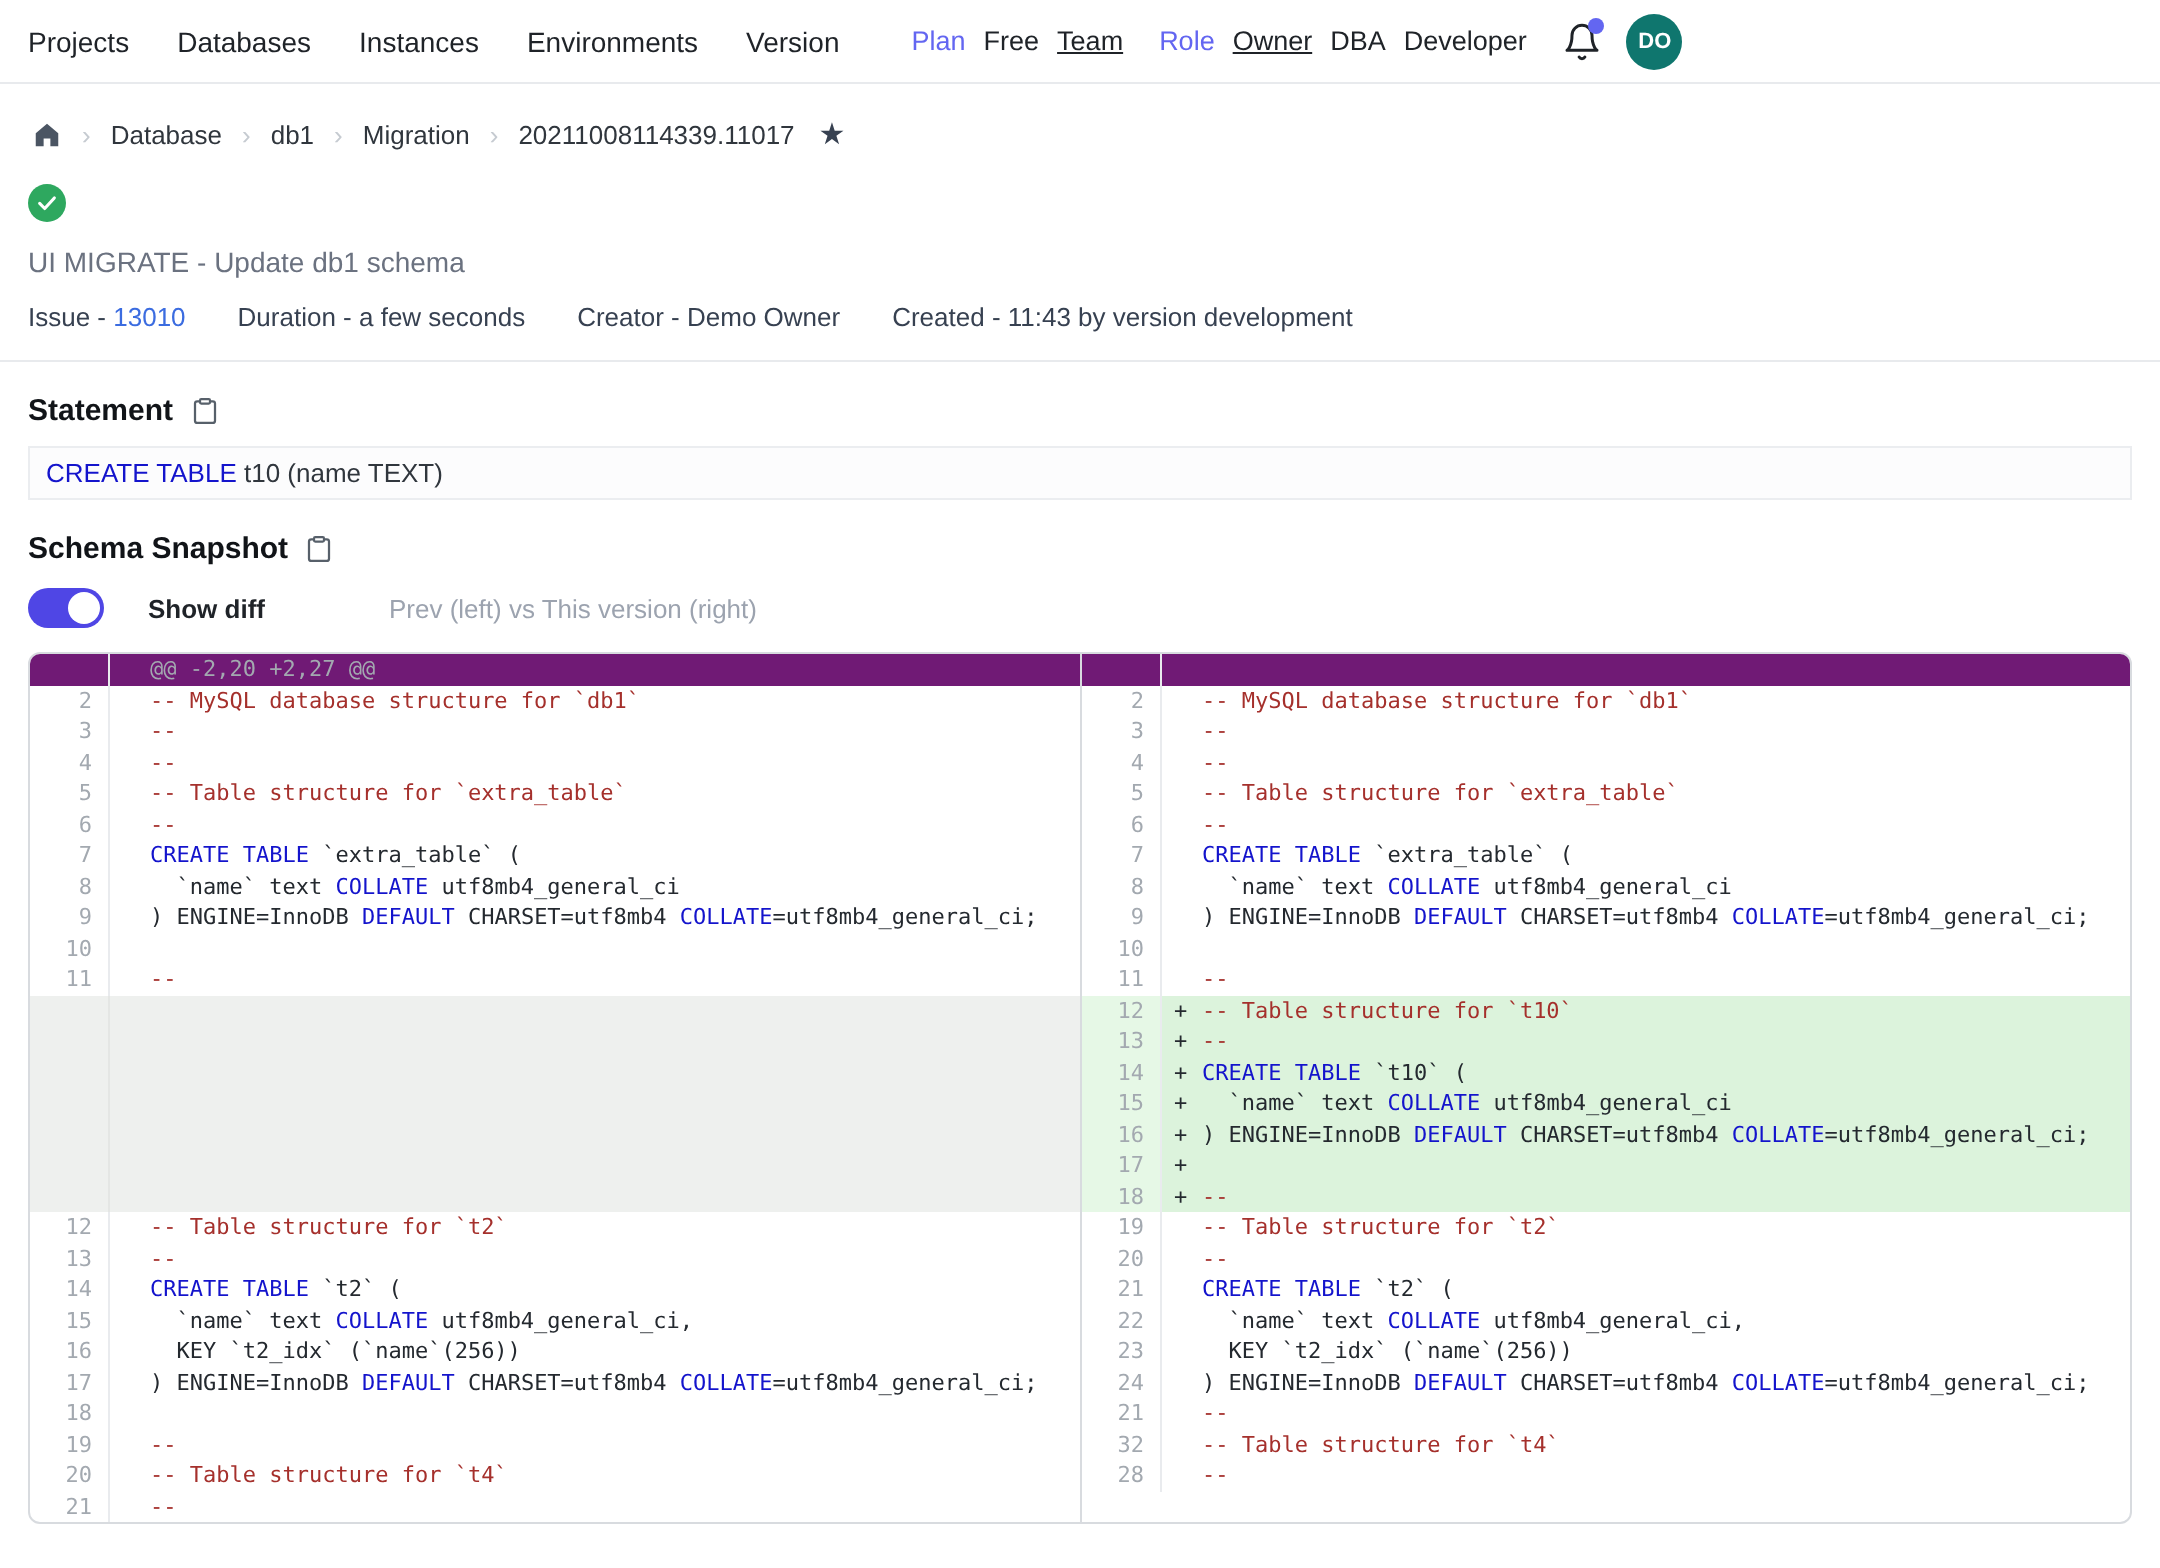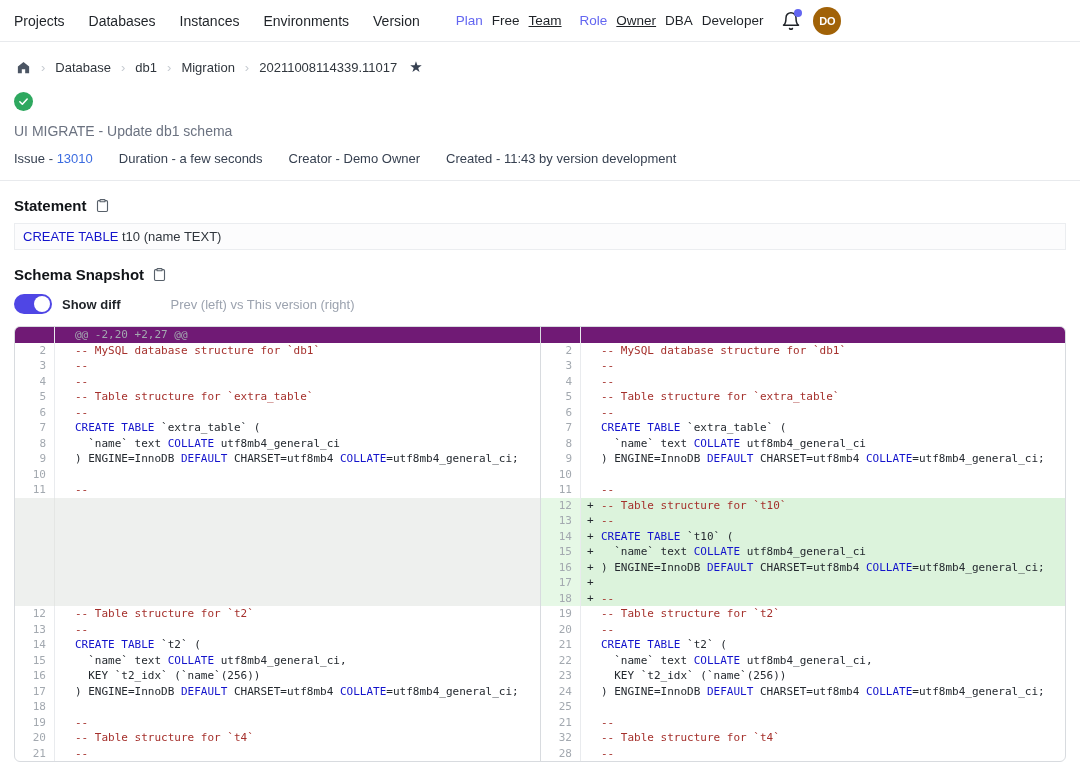--- a/index.html
+++ b/index.html
@@ -13,21 +13,21 @@
   .nav-item { font-size:14px; color:#1f2328; cursor:pointer; }
   .nav-right { display:flex; align-items:center; font-size:13.5px; }
   .nav-right .grp { display:flex; align-items:center; gap:9px; }
   .nav-right .gap { width:18px; }
   .accent { color:#6366f1; }
   .u { text-decoration:underline; cursor:pointer; }
   .bell-wrap { position:relative; margin:0 12px 0 18px; width:20px; height:20px; }
   .bell-wrap svg { display:block; }
   .bell-dot { position:absolute; top:-2px; right:-1px; width:8px; height:8px;
     border-radius:50%; background:#6366f1; }
-  .avatar { width:28px; height:28px; border-radius:50%; background:#a16207; color:#fff;
+  .avatar { width:28px; height:28px; border-radius:50%; background:#0f766e; color:#fff;
     font-size:11px; font-weight:700; display:flex; align-items:center; justify-content:center; }
 
   
   .breadcrumb { display:flex; align-items:center; gap:10px; padding:16px 14px 2px 16px;
     font-size:13px; color:#30363d; }
   .crumb { cursor:pointer; }
   .crumb-sep { color:#c6cbd1; font-size:13px; }
   .star { font-size:15px; color:#374151; cursor:pointer; margin-left:2px; }
 
   
@@ -42,21 +42,21 @@
   .divider { border:none; border-top:1px solid #e8eaed; margin-top:14px; }
 
   
   .sec-head { display:flex; align-items:center; gap:8px; padding:16px 14px 0 14px; }
   .sec-title { font-size:15px; font-weight:600; color:#111418; }
   .copy-btn { cursor:pointer; display:flex; }
   .stmt-box { margin:9px 14px 0 14px; border:1px solid #ebedf0; background:#fcfcfd;
     padding:5px 8px; font-size:13px; color:#30363d; }
   .kw-sans { color:#1414cc; }
 
-  .toggle-row { display:flex; align-items:center; gap:10px; padding:11px 14px 0 14px; }
+  .toggle-row { display:flex; align-items:center; gap:22px; padding:11px 14px 0 14px; }
   .toggle { width:38px; height:20px; border-radius:10px; background:#4f46e5;
     position:relative; cursor:pointer; flex:0 0 auto; }
   .toggle .knob { position:absolute; top:2px; right:2px; width:16px; height:16px;
     border-radius:50%; background:#fff; }
   .toggle-label { font-size:13px; font-weight:700; color:#1f2328; }
   .toggle-hint { font-size:13px; color:#9ca3af;margin-left:40px; }
 
   
   .diff-card { margin:12px 14px 0 14px; border:1px solid #d8dbdf; border-radius:6px;
     overflow:hidden; }
@@ -233,19 +233,18 @@
         <div class="drow added"><span class="gut">15</span><span class="code"><span class="plus">+</span><span class="tok-p">  `name` text </span><span class="tok-k">COLLATE</span><span class="tok-p"> utf8mb4_general_ci</span></span></div>
         <div class="drow added"><span class="gut">16</span><span class="code"><span class="plus">+</span><span class="tok-p">) ENGINE=InnoDB </span><span class="tok-k">DEFAULT</span><span class="tok-p"> CHARSET=utf8mb4 </span><span class="tok-k">COLLATE</span><span class="tok-p">=utf8mb4_general_ci;</span></span></div>
         <div class="drow added"><span class="gut">17</span><span class="code"><span class="plus">+</span></span></div>
         <div class="drow added"><span class="gut">18</span><span class="code"><span class="plus">+</span><span class="tok-c">--</span></span></div>
         <div class="drow"><span class="gut">19</span><span class="code"><span class="tok-c">-- Table structure for `t2`</span></span></div>
         <div class="drow"><span class="gut">20</span><span class="code"><span class="tok-c">--</span></span></div>
         <div class="drow"><span class="gut">21</span><span class="code"><span class="tok-k">CREATE TABLE</span><span class="tok-p"> `t2` (</span></span></div>
         <div class="drow"><span class="gut">22</span><span class="code"><span class="tok-p">  `name` text </span><span class="tok-k">COLLATE</span><span class="tok-p"> utf8mb4_general_ci,</span></span></div>
         <div class="drow"><span class="gut">23</span><span class="code"><span class="tok-p">  KEY `t2_idx` (`name`(256))</span></span></div>
         <div class="drow"><span class="gut">24</span><span class="code"><span class="tok-p">) ENGINE=InnoDB </span><span class="tok-k">DEFAULT</span><span class="tok-p"> CHARSET=utf8mb4 </span><span class="tok-k">COLLATE</span><span class="tok-p">=utf8mb4_general_ci;</span></span></div>
-        <div class="drow"><span class="gut">25</span><span class="code"></span></div>
         <div class="drow"><span class="gut">21</span><span class="code"><span class="tok-c">--</span></span></div>
         <div class="drow"><span class="gut">32</span><span class="code"><span class="tok-c">-- Table structure for `t4`</span></span></div>
         <div class="drow"><span class="gut">28</span><span class="code"><span class="tok-c">--</span></span></div>
       </div>
   </div>
 </div>
 
 </body></html>

